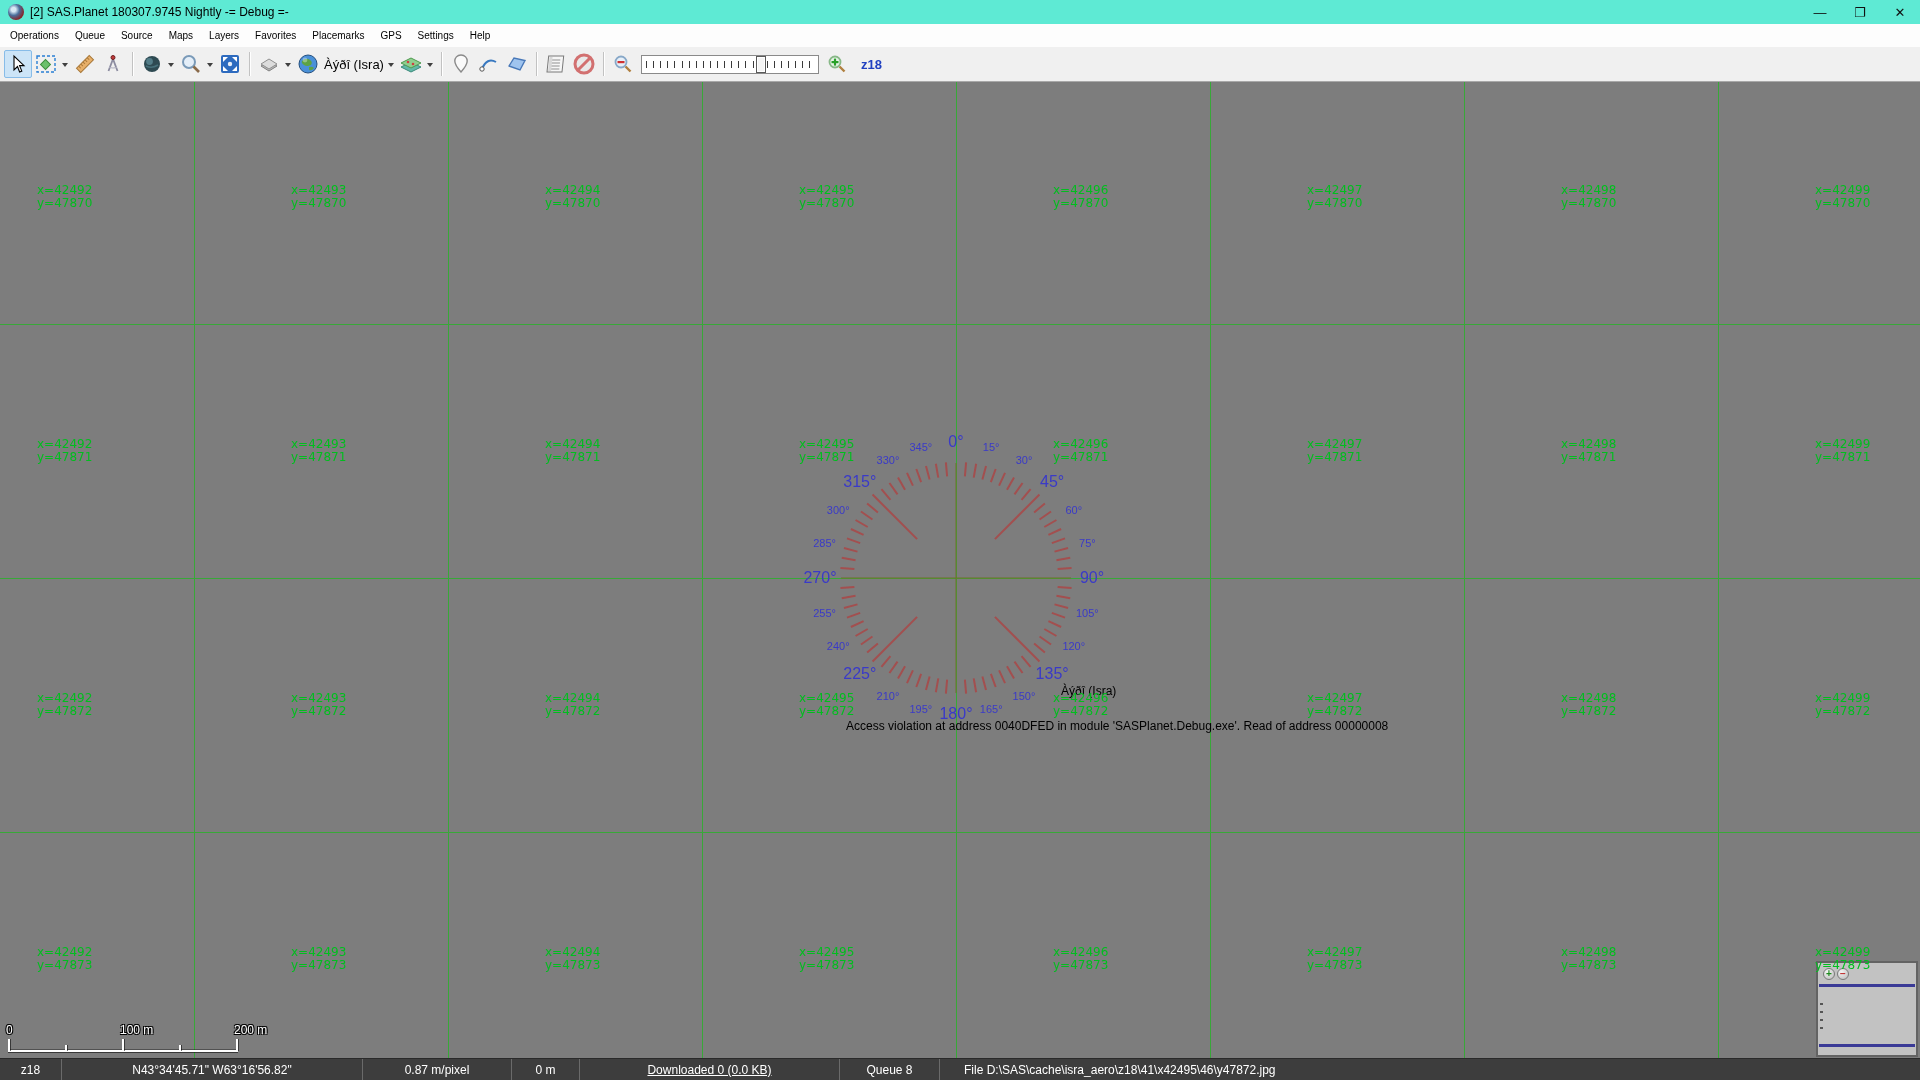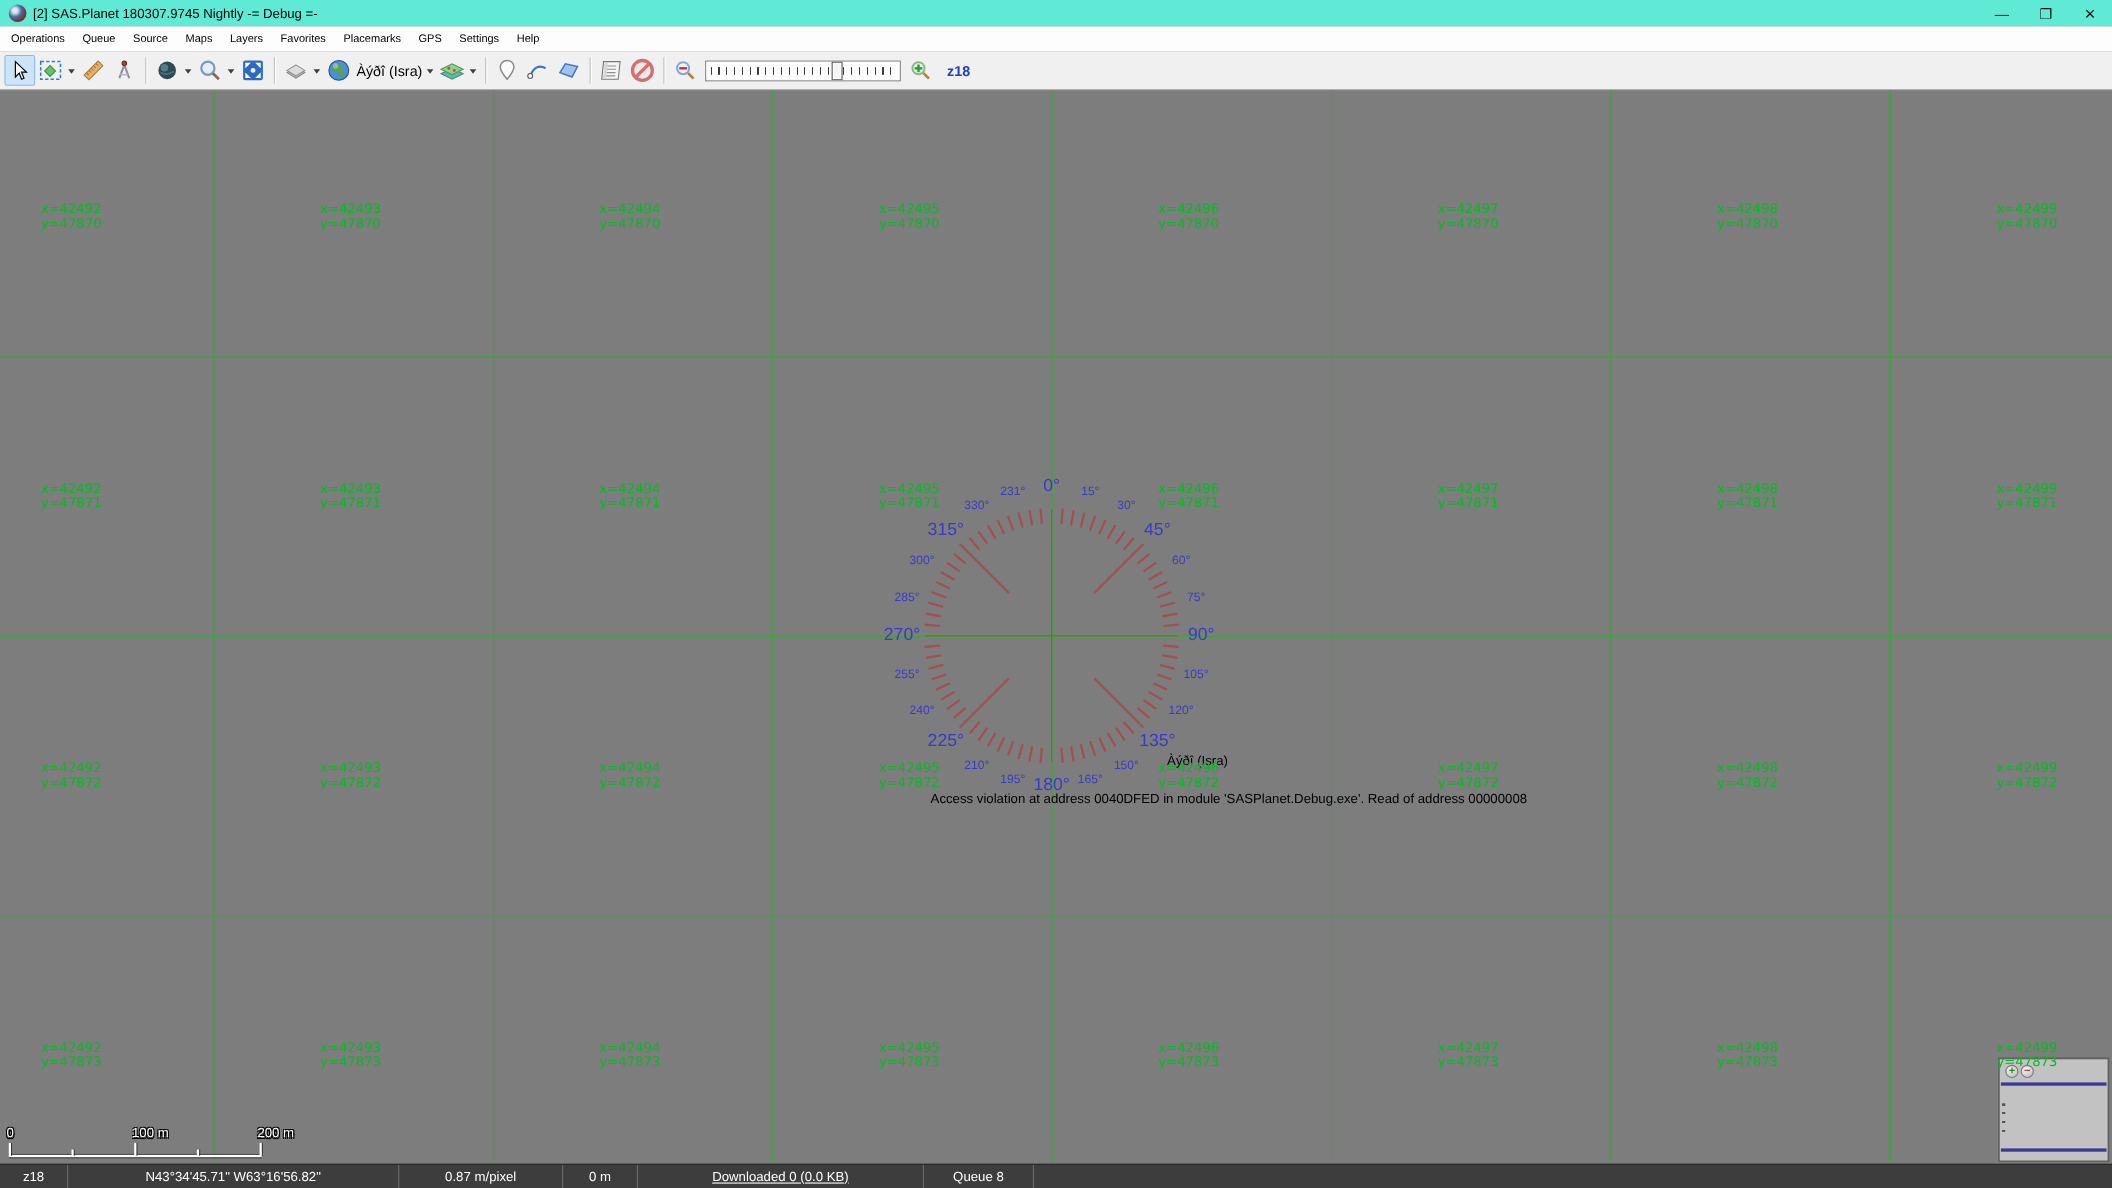--- a/index.html
+++ b/index.html
@@ -412,23 +412,24 @@
     <div class="deg-label minor" style="left: 920.801px; top: 627.366px; color: rgb(58, 58, 200);">195°</div>
     <div class="deg-label minor" style="left: 888px; top: 613.779px; color: rgb(58, 58, 200);">210°</div>
     <div class="deg-label major" style="left: 859.833px; top: 592.167px; color: rgb(58, 58, 200);">225°</div>
     <div class="deg-label minor" style="left: 838.221px; top: 564px; color: rgb(58, 58, 200);">240°</div>
     <div class="deg-label minor" style="left: 824.634px; top: 531.199px; color: rgb(58, 58, 200);">255°</div>
     <div class="deg-label major" style="left: 820px; top: 496px; color: rgb(58, 58, 200);">270°</div>
     <div class="deg-label minor" style="left: 824.634px; top: 460.801px; color: rgb(58, 58, 200);">285°</div>
     <div class="deg-label minor" style="left: 838.221px; top: 428px; color: rgb(58, 58, 200);">300°</div>
     <div class="deg-label major" style="left: 859.833px; top: 399.833px; color: rgb(58, 58, 200);">315°</div>
     <div class="deg-label minor" style="left: 888px; top: 378.221px; color: rgb(58, 58, 200);">330°</div>
-    <div class="deg-label minor" style="left: 920.801px; top: 364.634px; color: rgb(58, 58, 200);">231°</div>
+    <div class="deg-label minor" style="left: 920.801px; top: 364.634px; color: rgb(58, 58, 200);">345°</div>
   </div>
 
 <div id="statusbar">
     <div class="status-sec" style="width: 62px;">z18</div>
     <div class="status-sec" style="width: 301px;">N43°34'45.71" W63°16'56.82"</div>
     <div class="status-sec" style="width: 149px;">0.87 m/pixel</div>
     <div class="status-sec" style="width: 68px;">0 m</div>
     <div class="status-sec" style="width: 260px; text-decoration: underline;">Downloaded 0 (0.0 KB)</div>
     <div class="status-sec" style="width: 100px;">Queue 8</div>
+    <div class="status-sec left" style="flex: 1 1 0%;">File D:\SAS\cache\isra_aero\z18\41\x42495\46\y47872.jpg</div>
   </div>
 
 </body></html>

